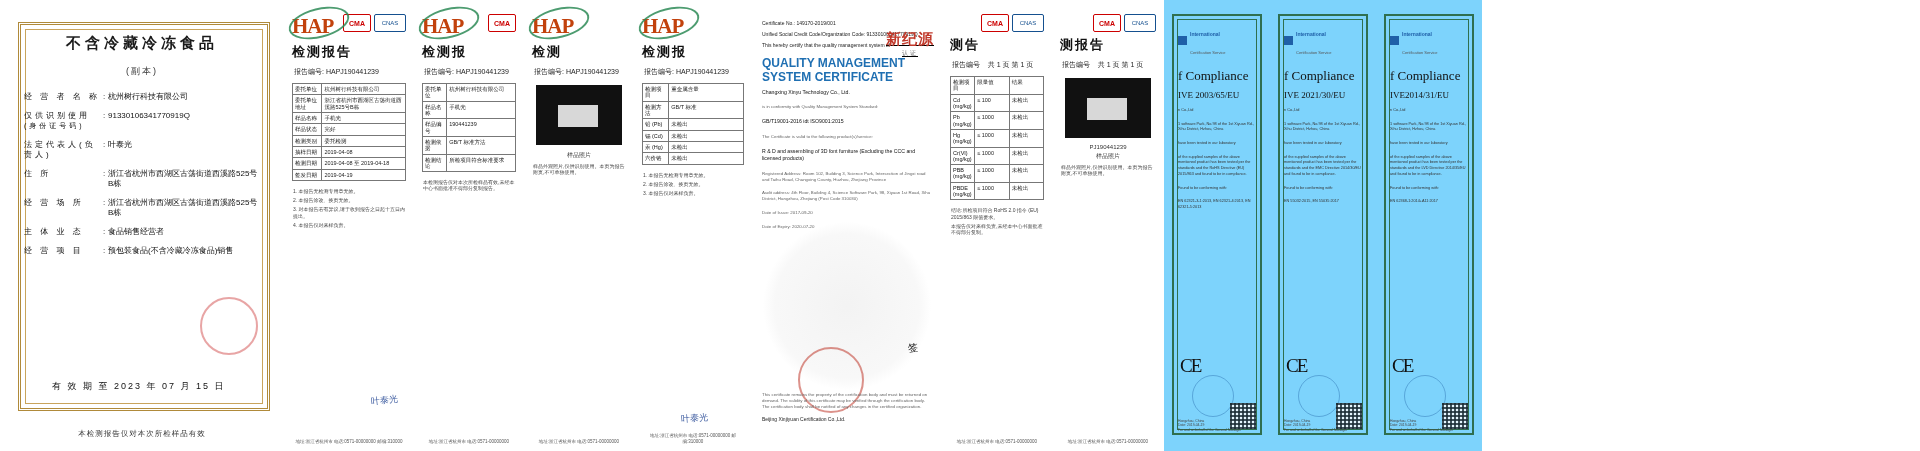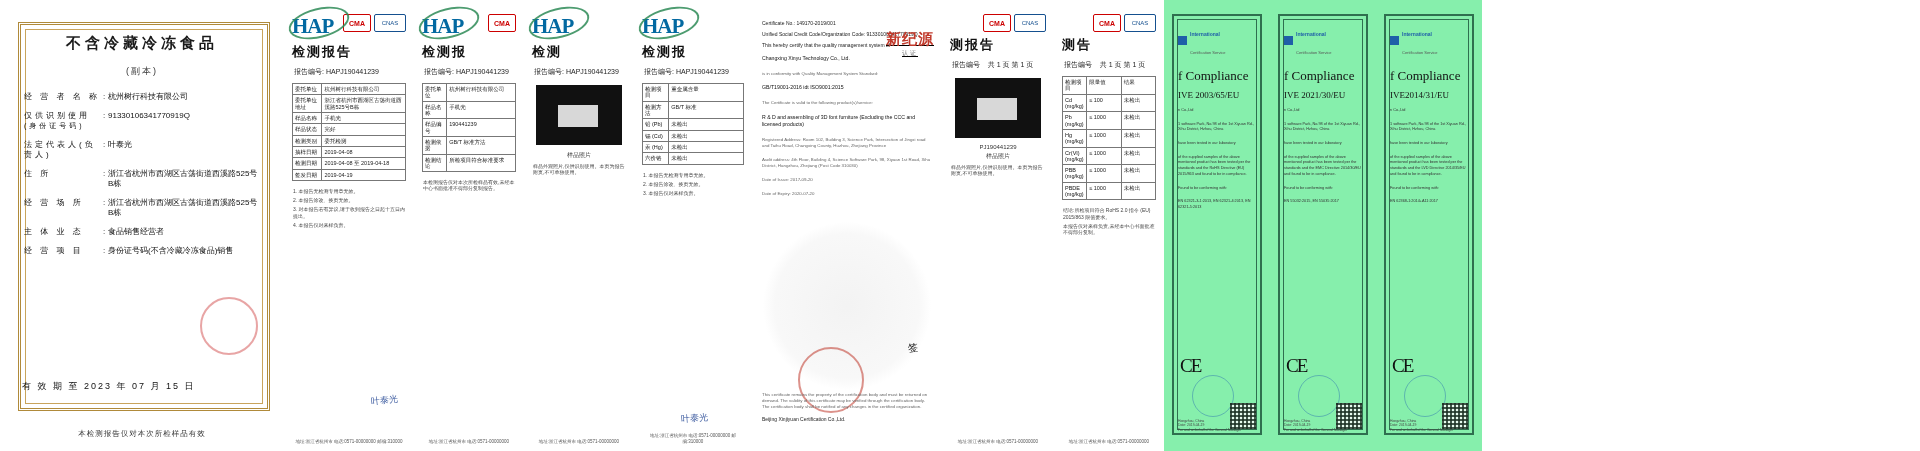--- a/index.html
+++ b/index.html
@@ -13,28 +13,28 @@
   .lic-frame{position:absolute;left:18px;top:22px;right:14px;bottom:40px;border:3px double #b08a3a;}
   .lic-frame:after{content:"";position:absolute;left:4px;top:4px;right:4px;bottom:4px;border:1px solid #c9a45c;}
   .lic-inner{position:relative;padding:18px 16px 0 16px;color:#2b2b2b;}
   .lic-title{text-align:center;font-size:15px;letter-spacing:4px;color:#1a1a1a;font-weight:bold;margin-top:6px;}
   .lic-sub{text-align:center;font-size:9px;color:#333;margin-top:12px;letter-spacing:2px;}
   .lic-rows{margin-top:14px;font-size:8px;line-height:1.25;color:#222;}
   .lic-row{display:flex;margin-bottom:9px;}
   .lic-k{width:76px;flex:none;letter-spacing:3px;color:#111;}
   .lic-c{width:8px;flex:none;text-align:center;}
   .lic-v{flex:1;border-bottom:0px solid #ccc;color:#111;}
-  .lic-valid{position:absolute;left:22px;right:30px;bottom:58px;font-size:9px;letter-spacing:2px;color:#111;}
+  .lic-valid{position:absolute;left:52px;right:30px;bottom:58px;font-size:9px;letter-spacing:2px;color:#111;}
   .lic-foot{position:absolute;left:0;right:0;bottom:12px;text-align:center;font-size:7.5px;color:#333;letter-spacing:1px;}
   .lic-seal{position:absolute;right:26px;bottom:96px;width:54px;height:54px;border:2px solid #d24b4b;border-radius:50%;opacity:.5;}
 
   
   .rep{padding:0;}
   .rep-head{display:flex;align-items:flex-start;justify-content:space-between;padding:14px 8px 4px 8px;}
-  .hap-logo{font-family:"Liberation Serif",serif;font-weight:bold;font-size:21px;color:#0369a1;letter-spacing:-1px;position:relative;}
+  .hap-logo{font-family:"Liberation Serif",serif;font-weight:bold;font-size:21px;color:#c2410c;letter-spacing:-1px;position:relative;}
   .hap-logo .ring{position:absolute;left:-4px;top:-6px;width:58px;height:26px;border:2px solid #2e8b57;border-radius:50%;transform:rotate(-14deg);opacity:.85;}
   .cma{display:flex;gap:3px;align-items:center;}
   .cma-badge{width:26px;height:16px;border:1px solid #c00;border-radius:2px;color:#c00;font-size:7px;display:flex;align-items:center;justify-content:center;font-weight:bold;}
   .cnas-badge{width:30px;height:16px;border:1px solid #15508f;border-radius:2px;color:#15508f;font-size:6px;display:flex;align-items:center;justify-content:center;}
   .rep-title{padding:0 8px;font-size:13px;color:#111;letter-spacing:2px;font-weight:bold;}
   .rep-no{padding:6px 10px 2px 10px;font-size:7px;color:#222;}
   .rep-no b{font-weight:normal;}
   .tbl{margin:4px 8px;border:1px solid #555;border-collapse:collapse;width:calc(100% - 16px);font-size:5.5px;color:#222;}
   .tbl td{border:1px solid #777;padding:2px 2px;line-height:1.15;vertical-align:top;}
   .tbl td.k{width:26%;background:#fff;color:#111;}
@@ -54,21 +54,21 @@
   .xjy-sub{font-size:6px;color:#777;letter-spacing:2px;text-align:center;}
   .qms-line{font-size:5px;color:#222;padding:2px 10px;line-height:1.4;}
   .qms-h{color:#1f6fb2;font-size:12px;font-weight:bold;line-height:1.15;padding:6px 10px 0 10px;}
   .qms-b{font-size:5.2px;color:#111;padding:4px 10px;line-height:1.45;}
   .qms-note{font-size:4.4px;color:#666;padding:4px 10px;line-height:1.35;}
   .qms-seal{position:absolute;left:46px;bottom:38px;width:62px;height:62px;border-radius:50%;border:2px solid #c0392b;opacity:.55;}
   .qms-wm{position:absolute;left:10px;bottom:60px;width:170px;height:170px;border-radius:50%;background:radial-gradient(circle,rgba(120,120,120,.09) 0%,rgba(120,120,120,.05) 60%,rgba(255,255,255,0) 70%);}
   .qms-sig{position:absolute;right:24px;bottom:96px;font-size:10px;color:#111;font-family:"Liberation Serif",serif;transform:rotate(-8deg);}
 
   
-  .comp{width:110px;background:#86efac;}
+  .comp{width:110px;background:#7dd3fc;}
   .comp-frame{position:absolute;left:8px;top:14px;right:8px;bottom:16px;border:2px solid #2f6f4f;}
   .comp-frame:after{content:"";position:absolute;left:3px;top:3px;right:3px;bottom:3px;border:1px solid #2f6f4f;}
   .comp-in{position:relative;padding:22px 14px 0 14px;}
   .comp-brand{display:flex;align-items:center;gap:3px;}
   .comp-sq{width:9px;height:9px;background:#1f5fa8;}
   .comp-bt{font-size:5px;color:#1f5fa8;font-weight:bold;line-height:1.1;}
   .comp-bs{font-size:4px;color:#555;}
   .comp-h{font-size:13px;color:#111;font-family:"Liberation Serif",serif;margin-top:10px;}
   .comp-d{font-size:9px;color:#111;font-family:"Liberation Serif",serif;margin-top:6px;}
   .comp-p{font-size:3.8px;color:#333;line-height:1.5;margin-top:8px;}
@@ -120,21 +120,21 @@
           <div class="lic-v">浙江省杭州市西湖区古荡街道西溪路525号B栋</div>
         </div>
         <div class="lic-row">
           <div class="lic-k">主 体 业 态</div>
           <div class="lic-c">:</div>
           <div class="lic-v">食品销售经营者</div>
         </div>
         <div class="lic-row">
           <div class="lic-k">经 营 项 目</div>
           <div class="lic-c">:</div>
-          <div class="lic-v">身份证号码(不含冷藏冷冻食品)销售</div>
+          <div class="lic-v">预包装食品(不含冷藏冷冻食品)销售</div>
         </div>
       </div>
     </div>
     <div class="lic-seal"></div>
     <div class="lic-valid">有 效 期 至 2023 年 07 月 15 日</div>
     <div class="lic-foot">本检测报告仅对本次所检样品有效</div>
   </div>
 
   <div class="doc rep" style="width:130px;">
     <div class="rep-head">
@@ -316,20 +316,21 @@
     </div>
     <div class="qms-line" style="padding-top:20px;">
       <span>Certificate No.:</span>
       <span>149170-2019/001</span>
     </div>
     <div class="qms-line">
       <span>Unified Social Credit Code/Organization Code:</span>
       <span>91330106341770919Q</span>
     </div>
     <div class="qms-line">This hereby certify that the quality management system of</div>
+    <div class="qms-h">QUALITY MANAGEMENT SYSTEM CERTIFICATE</div>
     <div class="qms-b">Changxing Xinyu Technology Co., Ltd.</div>
     <div class="qms-note">is in conformity with Quality Management System Standard:</div>
     <div class="qms-b">GB/T19001-2016 idt ISO9001:2015</div>
     <div class="qms-note">The Certificate is valid to the following product(s)/service:</div>
     <div class="qms-b">R &amp; D and assembling of 3D font furniture (Excluding the CCC and licensed products)</div>
     <div class="qms-note">
       <span>Registered Address:</span>
       <span>Room 102, Building 3, Science Park, Intersection of Jingxi road and Taihu Road, Changxing County, Huzhou, Zhejiang Province</span>
     </div>
     <div class="qms-note">
@@ -345,42 +346,20 @@
       <span>2020-07-20</span>
     </div>
     <div class="qms-sig">签</div>
     <div class="qms-seal"></div>
     <div style="position:absolute;left:0;right:0;bottom:26px;">
       <div class="qms-note">This certificate remains the property of the certification body and must be returned on demand. The validity of this certificate may be verified through the certification body. The certification body shall be notified of any changes in the certified organization.</div>
       <div class="qms-line">Beijing Xinjiyuan Certification Co.,Ltd.</div>
     </div>
   </div>
 
-  <div class="doc rep" style="width:112px;">
-    <div class="rep-head" style="justify-content:flex-end;">
-      <div class="cma">
-        <div class="cma-badge">CMA</div>
-        <div class="cnas-badge">CNAS</div>
-      </div>
-    </div>
-    <div class="rep-title">测报告</div>
-    <div class="rep-no">
-      <span>报告编号</span>
-      &nbsp;&nbsp;
-      <span>共 1 页 第 1 页</span>
-    </div>
-    <div class="photo"></div>
-    <div class="photo-cap">PJ190441239</div>
-    <div class="photo-cap">样品照片</div>
-    <div class="fine">
-      <p>样品外观照片,仅供识别使用。本页为报告附页,不可单独使用。</p>
-    </div>
-    <div class="rep-foot">地址:浙江省杭州市 电话:0571-00000000</div>
-  </div>
-
   <div class="doc rep" style="width:110px;">
     <div class="rep-head" style="justify-content:flex-end;">
       <div class="cma">
         <div class="cma-badge">CMA</div>
         <div class="cnas-badge">CNAS</div>
       </div>
     </div>
     <div class="rep-title">测告</div>
     <div class="rep-no">
       <span>报告编号</span>
@@ -422,20 +401,42 @@
       <tr>
             <td class="k">PBDE (mg/kg)</td>
             <td>≤ 1000</td>
             <td>未检出</td>
           </tr>
     </tbody>
       </table>
     <div class="fine">
       <p>结论:所检项目符合 RoHS 2.0 指令 (EU) 2015/863 限值要求。</p>
       <p>本报告仅对来样负责,未经本中心书面批准不得部分复制。</p>
+    </div>
+    <div class="rep-foot">地址:浙江省杭州市 电话:0571-00000000</div>
+  </div>
+
+  <div class="doc rep" style="width:112px;">
+    <div class="rep-head" style="justify-content:flex-end;">
+      <div class="cma">
+        <div class="cma-badge">CMA</div>
+        <div class="cnas-badge">CNAS</div>
+      </div>
+    </div>
+    <div class="rep-title">测报告</div>
+    <div class="rep-no">
+      <span>报告编号</span>
+      &nbsp;&nbsp;
+      <span>共 1 页 第 1 页</span>
+    </div>
+    <div class="photo"></div>
+    <div class="photo-cap">PJ190441239</div>
+    <div class="photo-cap">样品照片</div>
+    <div class="fine">
+      <p>样品外观照片,仅供识别使用。本页为报告附页,不可单独使用。</p>
     </div>
     <div class="rep-foot">地址:浙江省杭州市 电话:0571-00000000</div>
   </div>
 
   <div class="doc comp" style="width:106px;">
     <div class="comp-frame"></div>
     <div class="comp-in">
       <div class="comp-brand">
         <span class="comp-sq"></span>
         <span>

